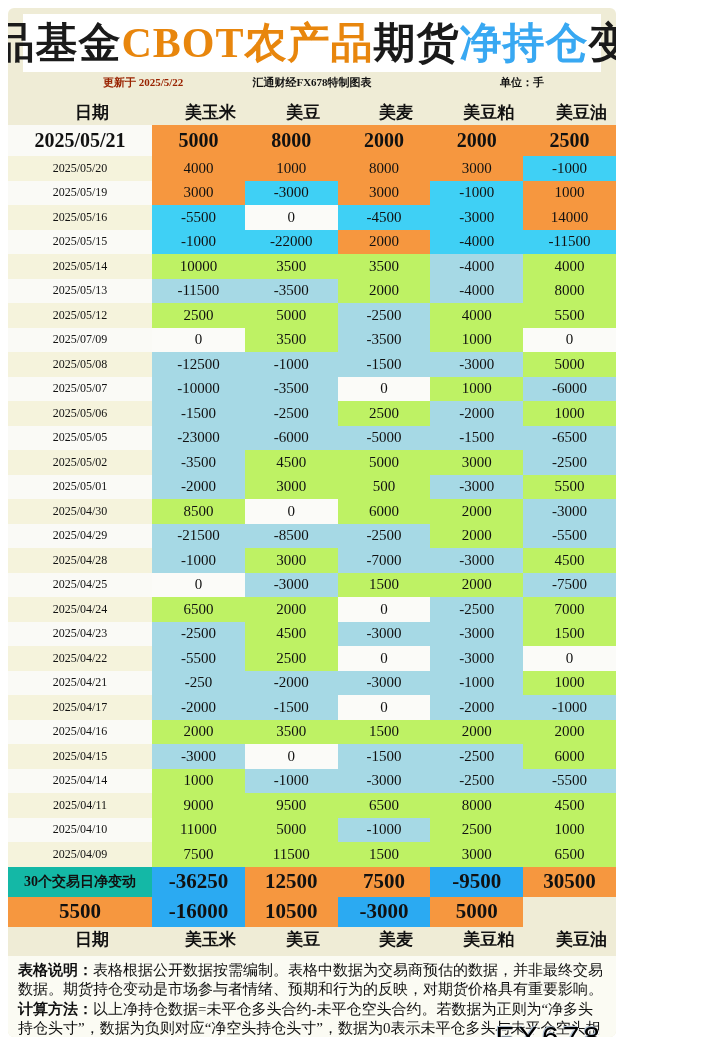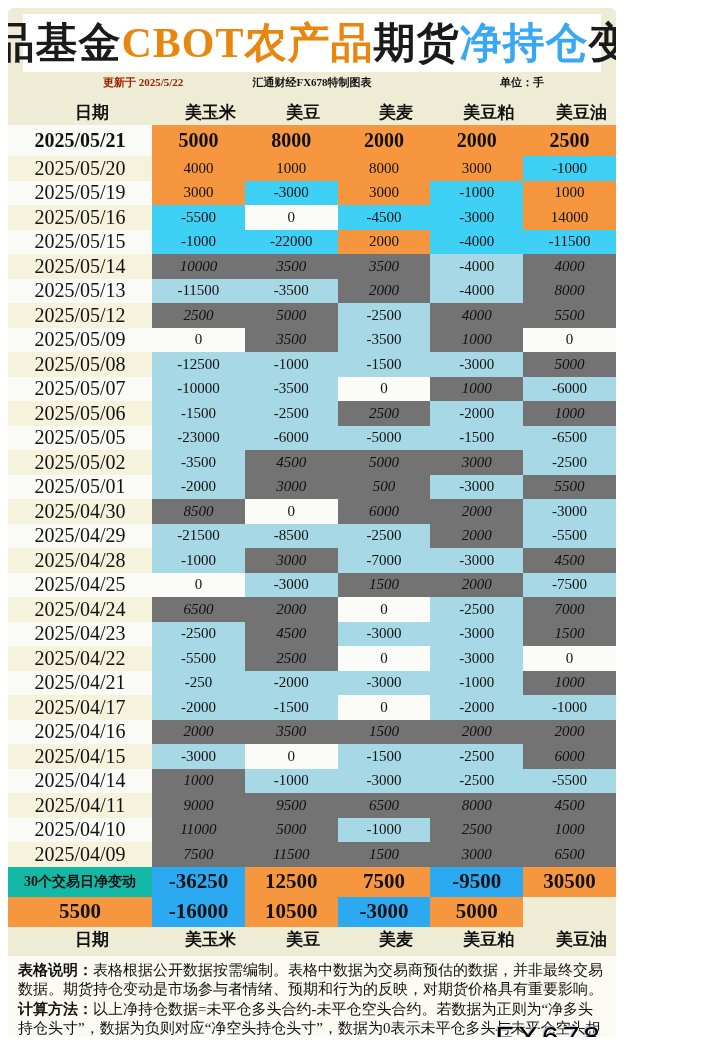--- a/index.html
+++ b/index.html
@@ -12,31 +12,31 @@
   .subtitle .updated{margin-left:95px;color:#992200;}
   .subtitle .source{position:absolute;left:50%;transform:translateX(-50%);color:#111;}
   .subtitle .unit{margin-left:auto;margin-right:72px;color:#111;}
   .thead,.trow,.srow,.tfoot{display:grid;grid-template-columns:144px repeat(5,1fr);flex:0 0 auto;}
   .thead{height:26px;}
   .tfoot{height:26px;}
   .hcell{display:flex;align-items:center;justify-content:center;font-size:17px;font-weight:bold;padding-left:24px;}
   .cell{display:flex;align-items:center;justify-content:center;}
   .trow{height:24.5px;}
   .trow.first{height:31px;}
-  .cell.date{font-size:20px;}
+  .cell.date{font-size:12px;}
   .cell.val{font-size:15px;}
   .trow.first .cell.date{font-size:20px;font-weight:bold;}
   .trow.first .cell.val{font-size:20px;font-weight:bold;}
   .srow{height:30px;}
   .slabel{font-size:14px;font-weight:bold;background:#14b8a6;}
   .sval{font-size:21px;font-weight:bold;}
   
   .p-v{background:#F6973F;}
   .n-v{background:#3FD0F5;}
-  .p-m{background:#737373;font-style:italic;}
+  .p-m{background:#bef264;}
   .n-m{background:#A6D9E5;}
   .zero{background:#FBFBF8;}
   .s-p{background:#F6973F;}
   .s-n{background:#2BAAF2;}
   .date-a{background:#FAFAF6;}
   .date-b{background:#F5F3DC;}
   .notes{flex:1 1 auto;margin:3px 0 0 0;background:#FBFBF3;padding:5px 10px 6px 10px;position:relative;font-size:15px;line-height:1.3;font-weight:bold;}
   .notes p{margin:0;font-weight:normal;}
   .notes b{font-weight:bold;}
   .watermark{position:absolute;right:12px;bottom:8px;font-family:"Liberation Sans","DejaVu Sans",sans-serif;font-size:30px;font-weight:normal;letter-spacing:4px;color:#000000;text-shadow:1px 1px 0 #ffffff,-1px -1px 0 #b0bfd0;}
@@ -124,21 +124,21 @@
         </div>
         <div class="trow">
           <div class="cell date date-b">2025/05/12</div>
           <div class="cell val p-m">2500</div>
           <div class="cell val p-m">5000</div>
           <div class="cell val n-m">-2500</div>
           <div class="cell val p-m">4000</div>
           <div class="cell val p-m">5500</div>
         </div>
         <div class="trow">
-          <div class="cell date date-a">2025/05/09</div>
+          <div class="cell date date-a">2025/07/09</div>
           <div class="cell val zero">0</div>
           <div class="cell val p-m">3500</div>
           <div class="cell val n-m">-3500</div>
           <div class="cell val p-m">1000</div>
           <div class="cell val zero">0</div>
         </div>
         <div class="trow">
           <div class="cell date date-b">2025/05/08</div>
           <div class="cell val n-m">-12500</div>
           <div class="cell val n-m">-1000</div>

